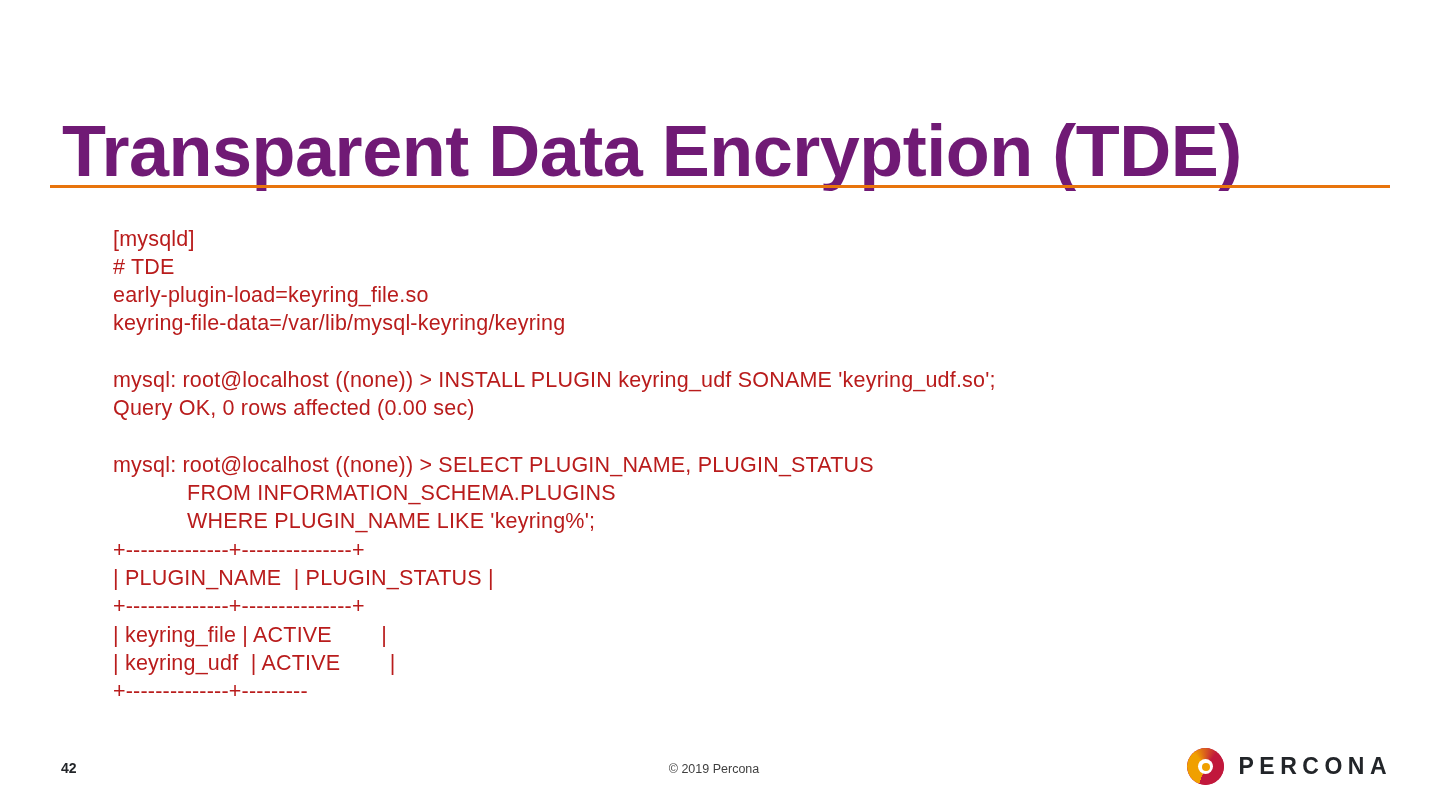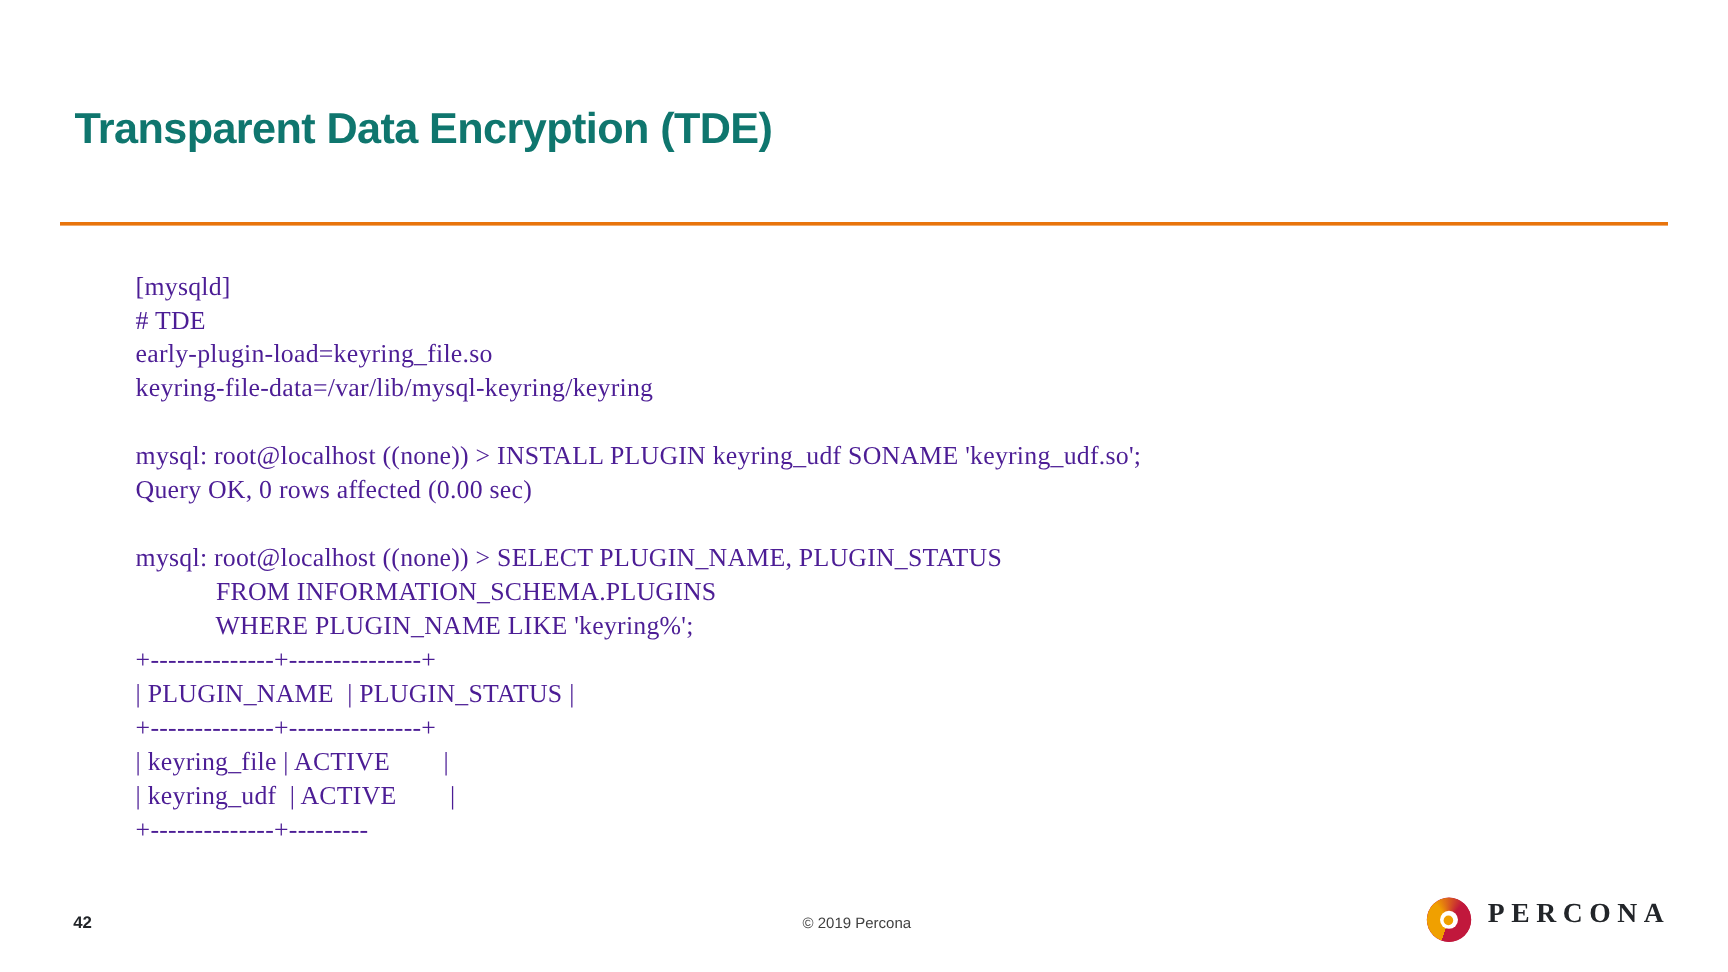--- a/index.html
+++ b/index.html
@@ -16,44 +16,44 @@
   }
   .slide {
     position: absolute;
     inset: 0;
     background: #ffffff;
   }
   .slide-title {
     position: absolute;
     left: 62px;
     top: 62px;
-    font-size: 36px;
+    font-size: 72px;
     font-weight: bold;
-    color: #0f766e;
+    color: #701a75;
     letter-spacing: -0.5px;
     line-height: 1.15;
     white-space: nowrap;
   }
   .title-rule {
     position: absolute;
     left: 50px;
     top: 185px;
     width: 1340px;
     height: 3px;
     background: #e8740c;
   }
   .code-block {
     position: absolute;
     left: 113px;
     top: 203px;
     width: 1290px;
-    font-family: Liberation Serif, serif;
+    font-family: Liberation Sans, sans-serif;
     font-size: 21.5px;
     line-height: 28.3px;
-    color: #4c1d95;
+    color: #b91c1c;
     white-space: pre;
     letter-spacing: 0.2px;
   }
   .page-number {
     position: absolute;
     left: 61px;
     top: 760px;
     font-size: 14px;
     font-weight: bold;
     color: #222529;
@@ -66,22 +66,22 @@
     top: 762px;
     text-align: center;
     font-size: 12.5px;
     color: #3f3f3f;
   }
   .logo {
     position: absolute;
     right: 48px;
     top: 748px;
     display: flex;
+    align-items: center;
     gap: 14px;
-    font-family: Liberation Serif, serif;
   }
   .logo-mark {
     position: relative;
     width: 37px;
     height: 37px;
     border-radius: 50%;
     background: #c1183c;
     overflow: hidden;
   }
   .logo-mark::before {

